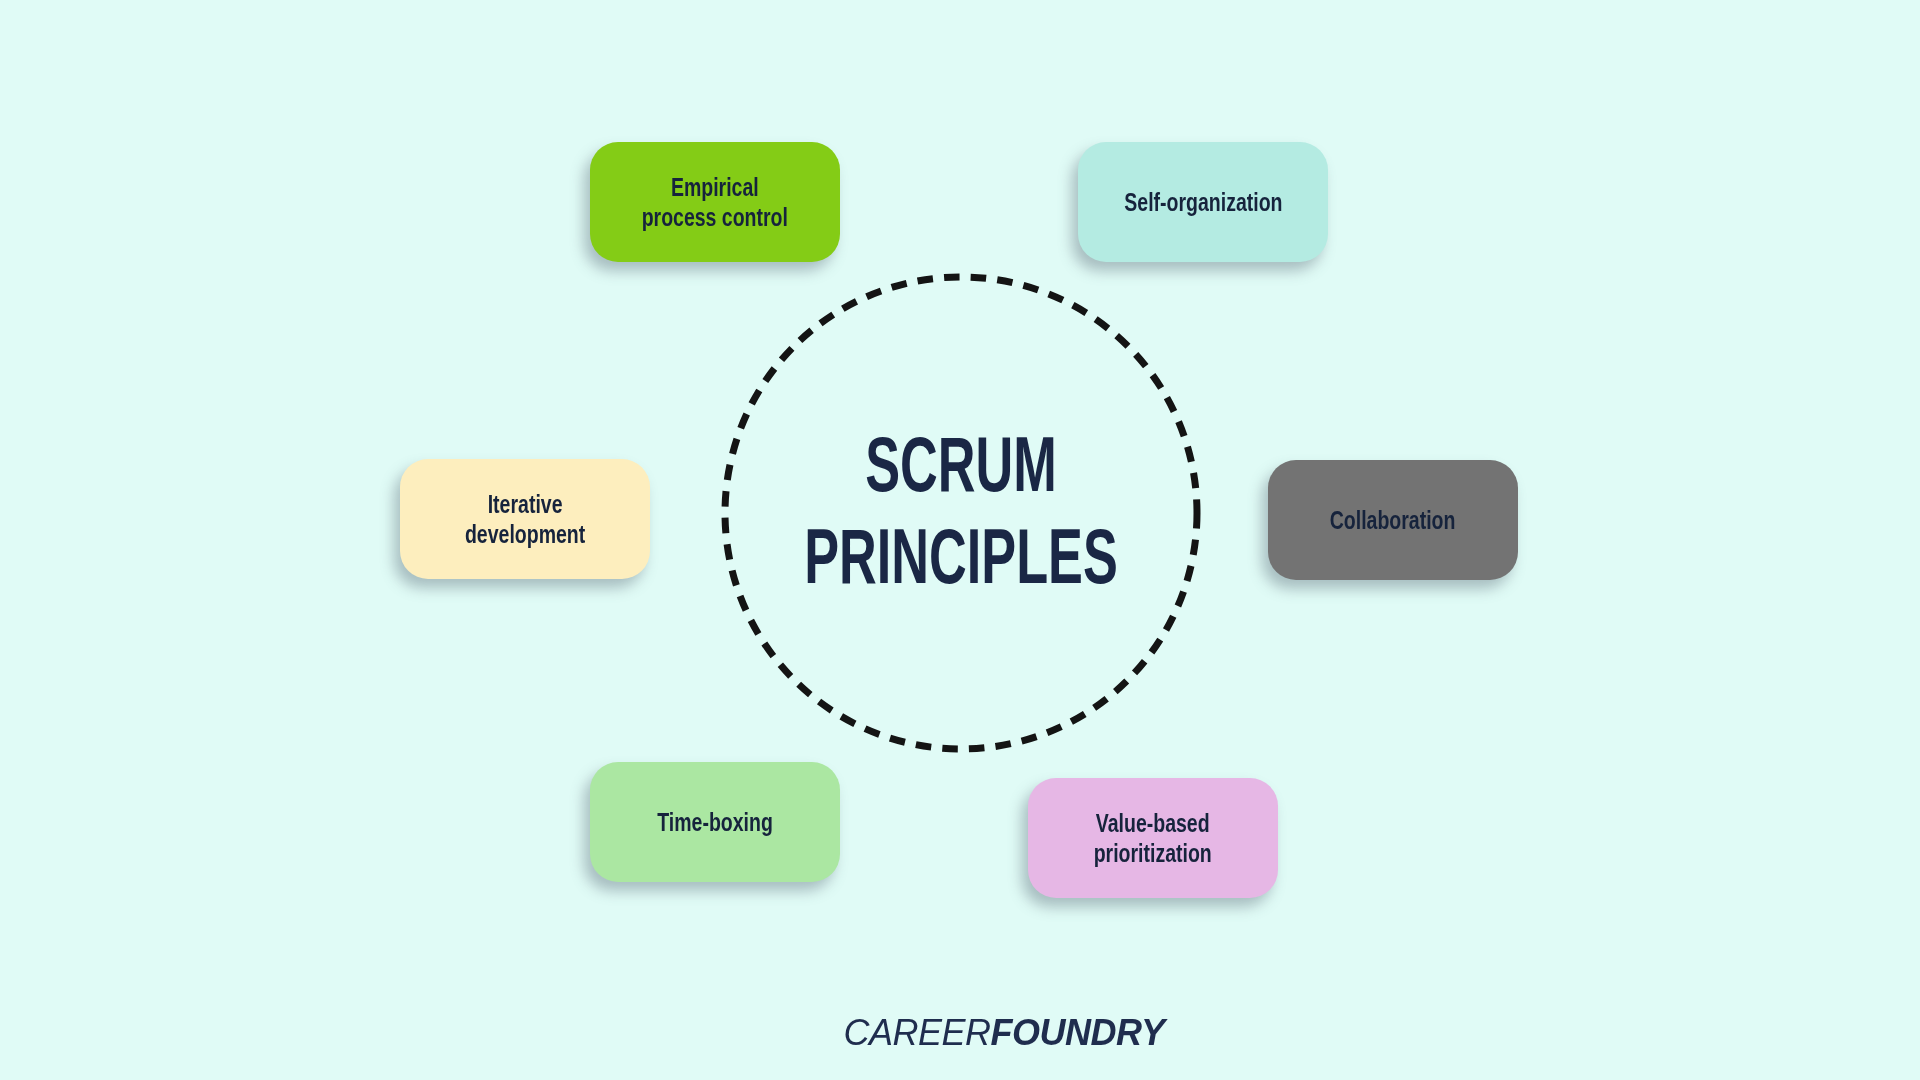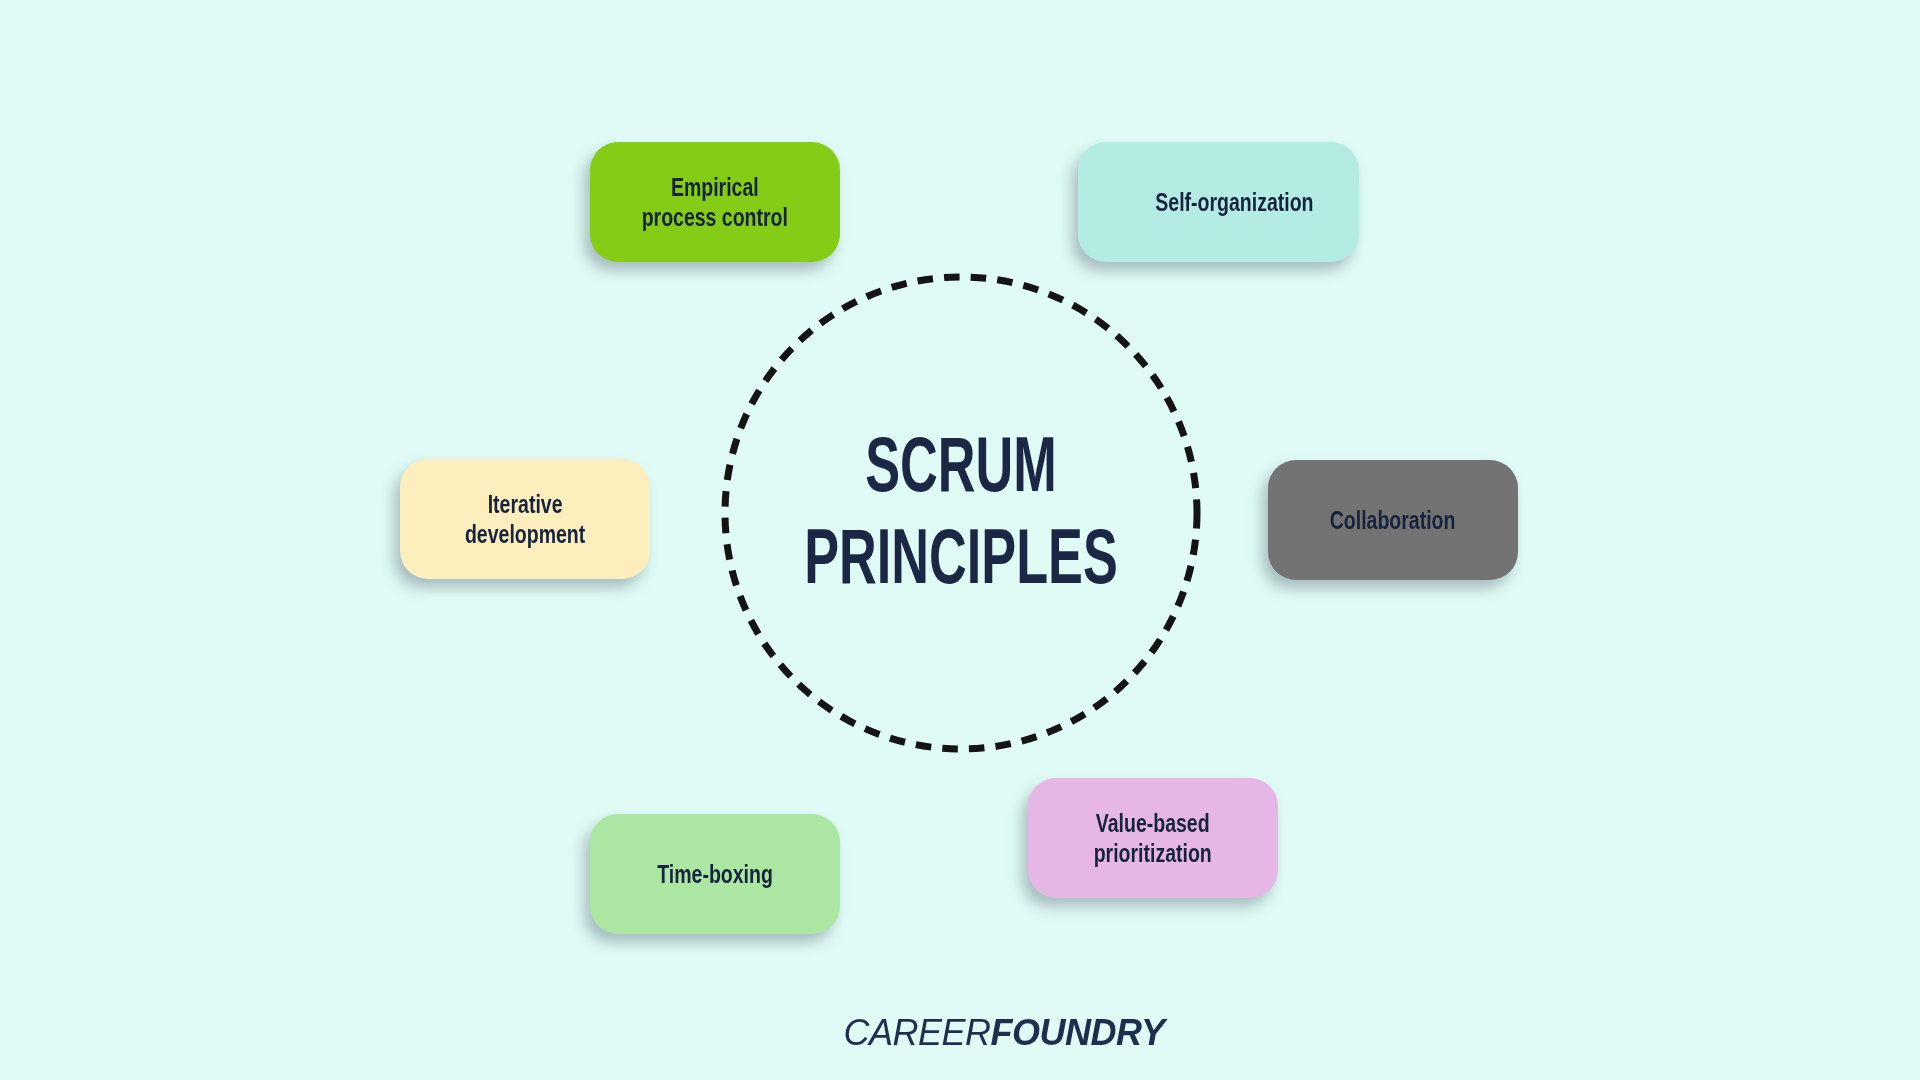--- a/index.html
+++ b/index.html
@@ -53,24 +53,24 @@
   .card-label {
     text-align: center;
     font-size: 25px;
     font-weight: 700;
     line-height: 30px;
     white-space: pre-line;
     transform: scaleX(0.78);
     transform-origin: 50% 50%;
   }
   .card-empirical      { left: 590px;  top: 142px; }
-  .card-selforg        { left: 1078px; top: 142px; padding-left: 31px; }
+  .card-selforg        { left: 1078px; top: 142px; }
   .card-iterative      { left: 400px;  top: 459px; }
   .card-collaboration  { left: 1268px; top: 460px; }
-  .card-timeboxing     { left: 590px;  top: 814px; }
+  .card-timeboxing     { left: 590px;  top: 762px; }
   .card-valuebased     { left: 1028px; top: 778px; }
 
   
   .footer {
     position: absolute;
     left: 0;
     top: 1012px;
     width: 100%;
     display: flex;
     align-items: center;

